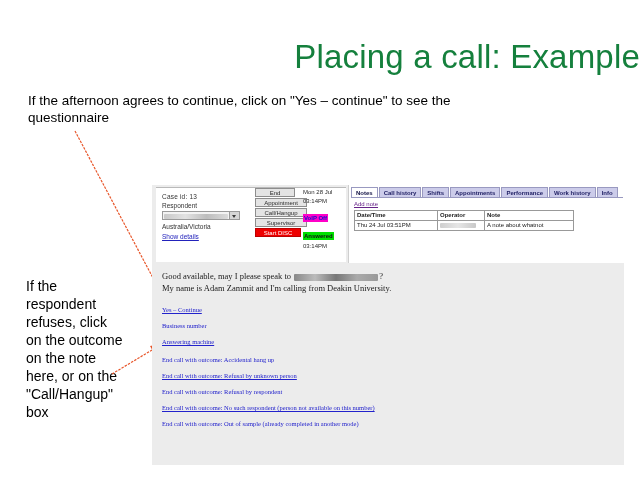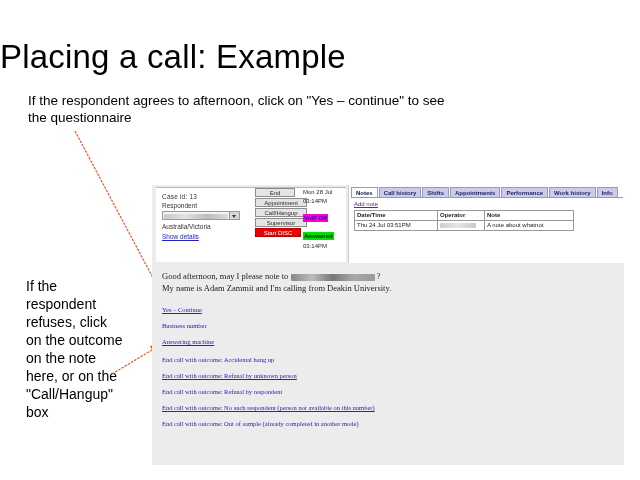--- a/index.html
+++ b/index.html
@@ -15,25 +15,25 @@
     font-family: "Liberation Sans", sans-serif;
     color: #000000;
   }
 
   
   #slide-title {
     position: absolute;
     left: 0;
     top: 38px;
     width: 640px;
-    text-align: left;
+    text-align: right;
     font-size: 33px;
     font-weight: 400;
     letter-spacing: 0.2px;
-    color: #000000;
+    color: #15803d;
     white-space: nowrap;
   }
 
   
   #callout-top {
     position: absolute;
     left: 28px;
     top: 92px;
     width: 430px;
     font-size: 13.5px;
@@ -338,21 +338,21 @@
   #link-refusal-unk  { top: 100px; }
   #link-refusal-resp { top: 116px; }
   #link-nosuch       { top: 132px; }
   #link-outofsample  { top: 148px; }
 </style>
 </head>
 <body>
 
 <div id="slide-title">Placing a call: Example</div>
 
-<div id="callout-top">If the respondent agrees to afternoon, click on "Yes – continue" to see the questionnaire</div>
+<div id="callout-top">If the afternoon agrees to continue, click on "Yes – continue" to see the questionnaire</div>
 <div id="callout-left">If the respondent refuses, click on the outcome on the note here, or on the "Call/Hangup" box</div>
 
 <svg id="arrow-top-svg" class="arrow-svg">
   <line x1="75" y1="131" x2="161" y2="293" stroke="#E8562A" stroke-width="1.2" stroke-dasharray="2.5 1.2"></line>
   <polygon points="163,299 155,290 163,289" fill="#E8562A"></polygon>
   <line x1="112" y1="374" x2="152" y2="350" stroke="#E8562A" stroke-width="1.2" stroke-dasharray="2.5 1.2"></line>
   <polygon points="160,344 150,346 154,353" fill="#E8562A"></polygon>
 </svg>
 
 <div id="app-screenshot">
@@ -416,21 +416,21 @@
               </td>
             <td>A note about whatnot</td>
           </tr>
         </tbody>
       </table>
     </div>
   </div>
 
   <div id="script-area">
     <div class="script-line" id="script-line-1">
-      <span>Good afternoon, may I please note to </span><span id="speak-redaction"></span><span>?</span>
+      <span>Good available, may I please speak to </span><span id="speak-redaction"></span><span>?</span>
     </div>
     <div class="script-line" id="script-line-2">My name is Adam Zammit and I'm calling from Deakin University.</div>
 
     <div class="outcome-link underlined" id="link-yes">Yes – Continue</div>
     <div class="outcome-link" id="link-business">Business number</div>
     <div class="outcome-link underlined" id="link-answering">Answering machine</div>
     <div class="outcome-link" id="link-accidental">End call with outcome: Accidental hang up</div>
     <div class="outcome-link underlined" id="link-refusal-unk">End call with outcome: Refusal by unknown person</div>
     <div class="outcome-link" id="link-refusal-resp">End call with outcome: Refusal by respondent</div>
     <div class="outcome-link underlined" id="link-nosuch">End call with outcome: No such respondent (person not available on this number)</div>

